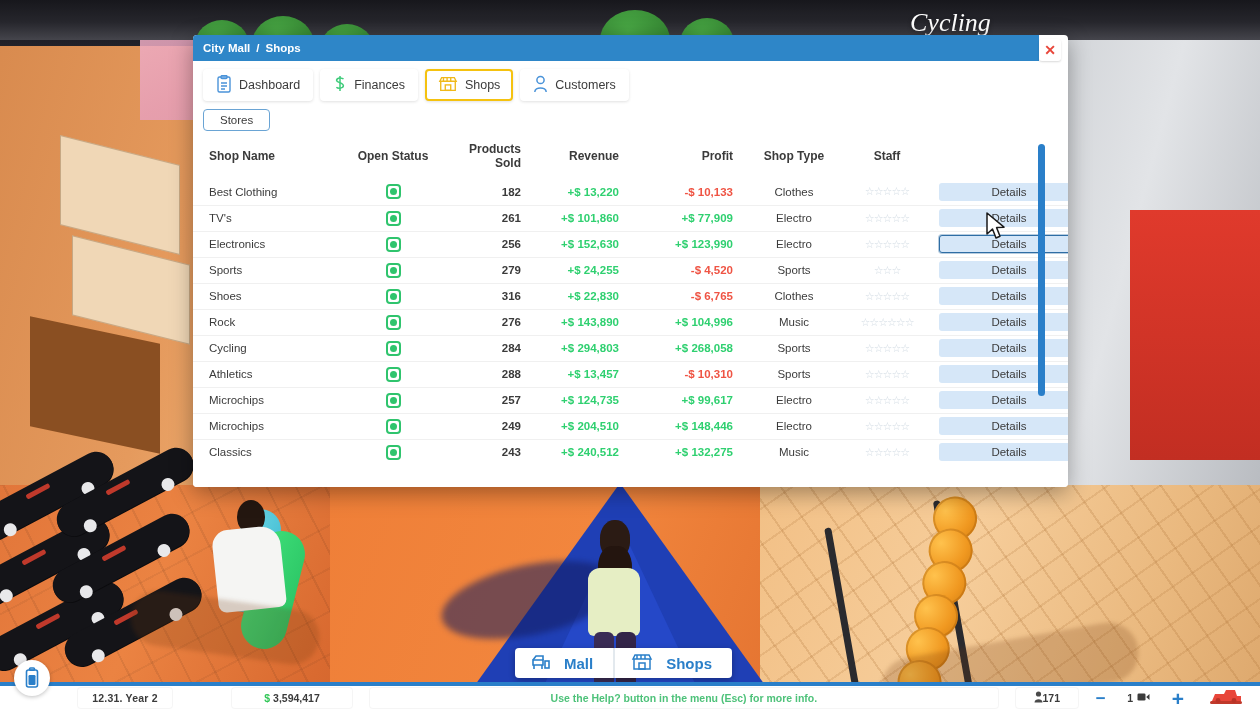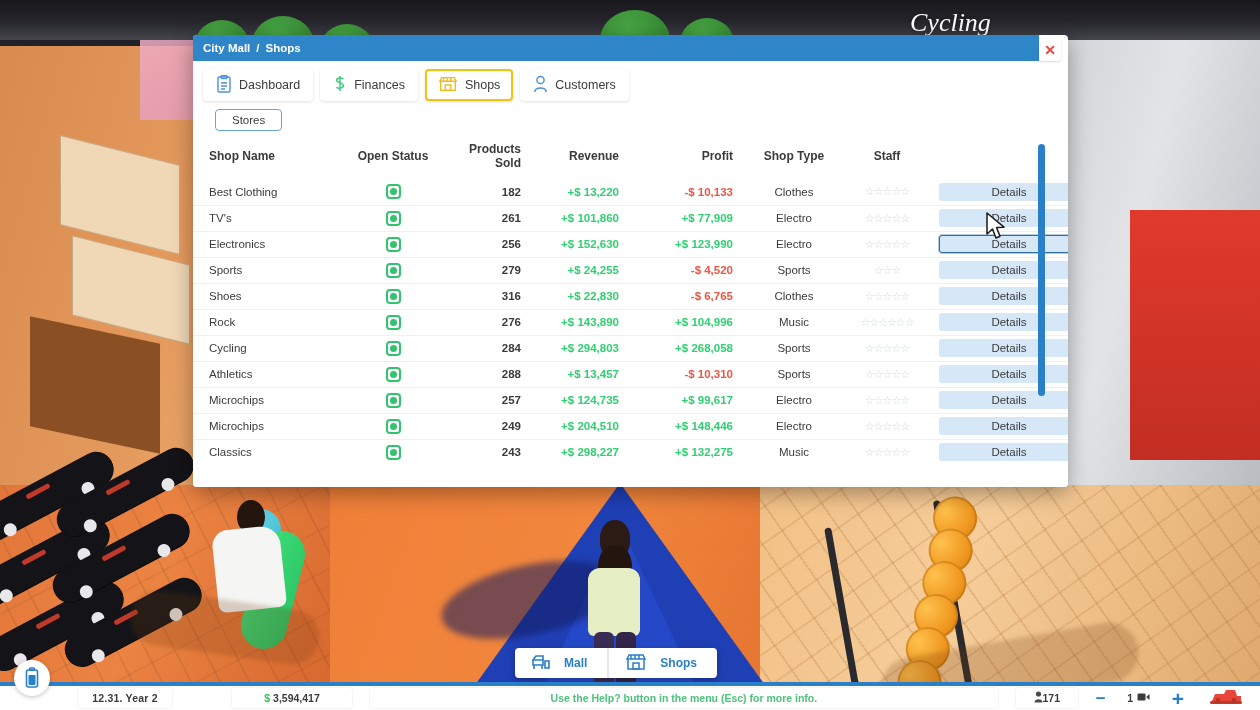--- a/index.html
+++ b/index.html
@@ -134,21 +134,21 @@
 
   
   #mode-switch{
     position:absolute; left:515px; bottom:32px;
     display:flex; height:30px; z-index:39;
     box-shadow:0 2px 6px rgba(0,0,0,.3);
     border-radius:4px; overflow:hidden;
   }
   #mode-switch .mode{
     background:#ffffff; display:flex; align-items:center; gap:13px;
-    padding:6px 16px; font-size:12px; font-weight:bold; color:#2a7fc9;
+    padding:6px 16px; font-size:15px; font-weight:bold; color:#2a7fc9;
     cursor:pointer;
   }
   #mode-switch .mode + .mode{ border-left:2px solid #e3e9ee;}
   #mode-switch .mode .lbl{ padding-right:4px;}
 
   
   #panel{
     position:absolute; left:193px; top:35px; width:875px; height:452px;
     background:#ffffff;
     border-radius:4px;
@@ -174,21 +174,21 @@
     display:flex; gap:7px; padding:8px 10px 0 10px;
   }
   .tab{
     display:flex; align-items:center; gap:7px;
     height:32px; padding:0 11px;
     background:#ffffff; border:2px solid transparent; border-radius:4px;
     font-size:12.5px; color:#3b3b3b; cursor:pointer;
     box-shadow:0 1px 3px rgba(0,0,0,.12);
   }
   .tab.active{ border-color:#f5c20f; }
-  #subtabs{ padding:8px 10px 6px 10px;margin-left:12px; }
+  #subtabs{ padding:8px 10px 6px 10px; }
   .subtab{
     display:inline-flex; align-items:center; justify-content:center;
     height:22px; padding:0 16px;
     border:1px solid #6aa4d4; border-radius:4px; background:#ffffff;
     font-size:11.5px; color:#3b3b3b; cursor:pointer;
   }
   #table-wrap{
     flex:1; position:relative; overflow:hidden;
     margin-top:1px;
   }
@@ -566,21 +566,21 @@
             <td class="c-rev pos">+$ 204,510</td>
             <td class="c-profit pos">+$ 148,446</td>
             <td class="c-type">Electro</td>
             <td class="c-staff"><span class="stars">☆☆☆☆☆</span></td>
             <td class="c-det"><div class="details-btn">Details</div></td>
           </tr>
           <tr>
             <td class="c-name">Classics</td>
             <td class="c-open"><span class="status-dot"></span></td>
             <td class="c-sold">243</td>
-            <td class="c-rev pos">+$ 298,227</td>
+            <td class="c-rev pos">+$ 240,512</td>
             <td class="c-profit pos">+$ 132,275</td>
             <td class="c-type">Music</td>
             <td class="c-staff"><span class="stars">☆☆☆☆☆</span></td>
             <td class="c-det"><div class="details-btn">Details</div></td>
           </tr>
         </tbody>
     </table>
     <div id="scrollbar">
       <div id="scrollthumb"></div>
     </div>

